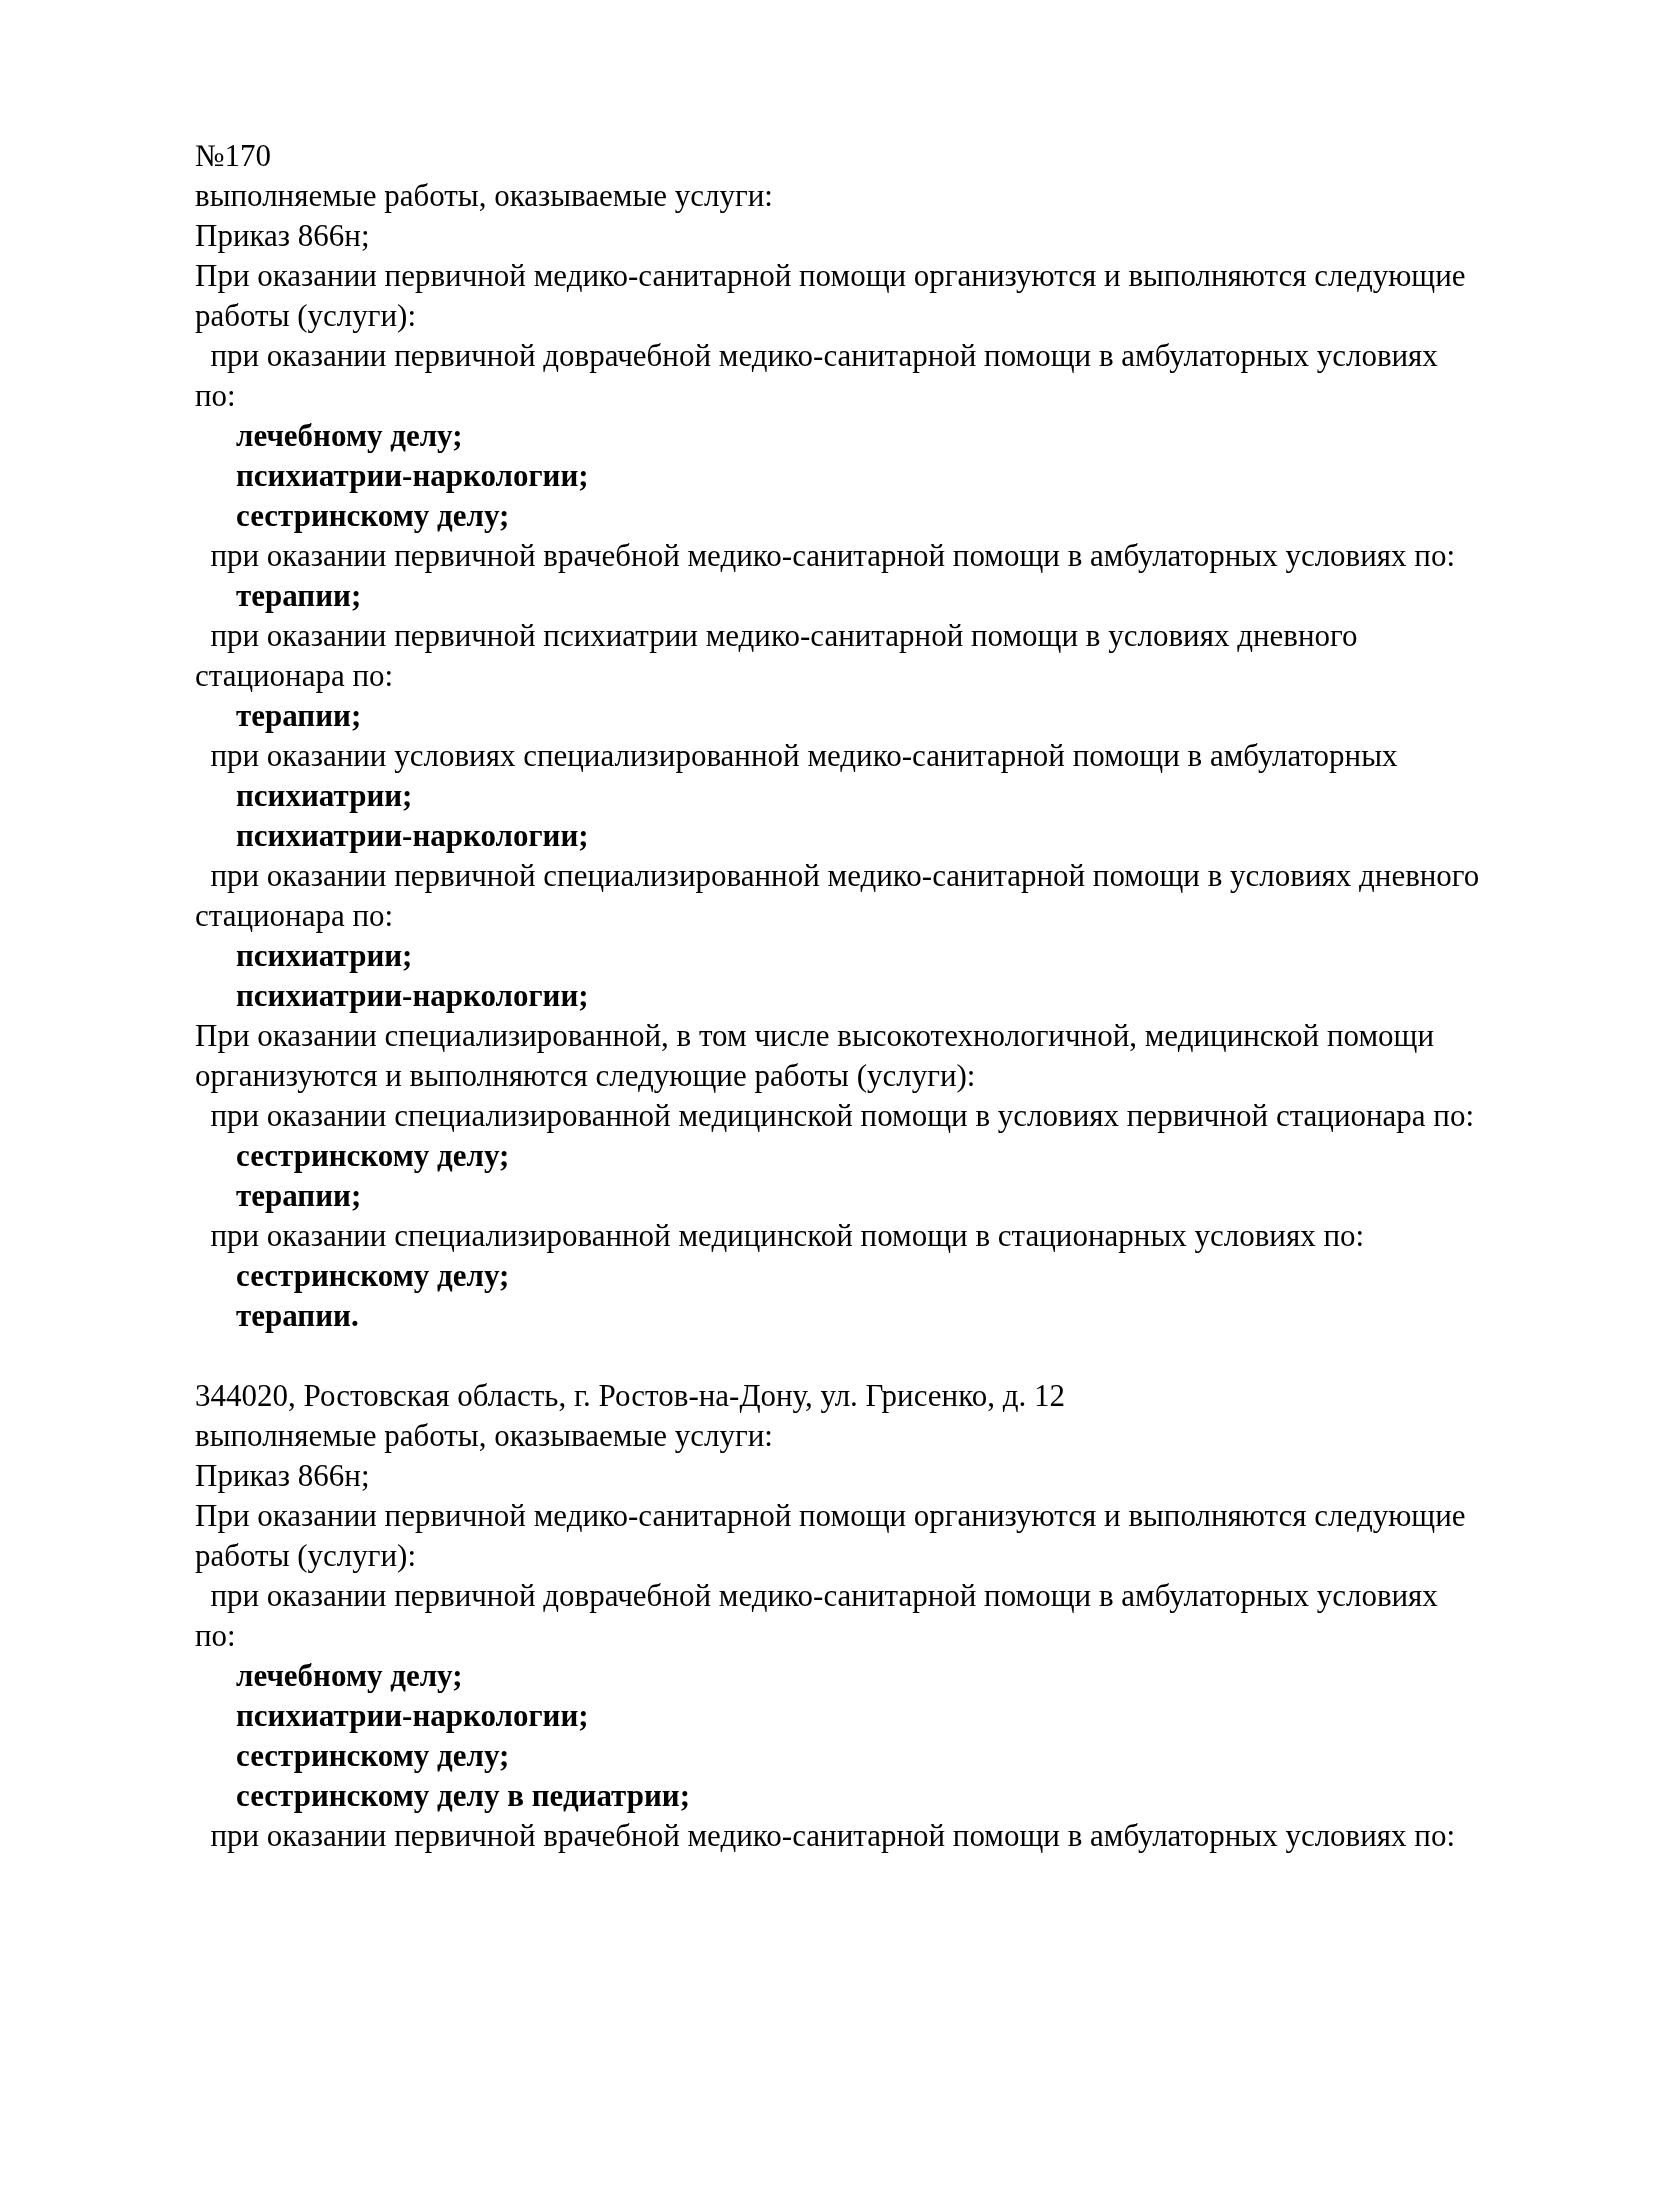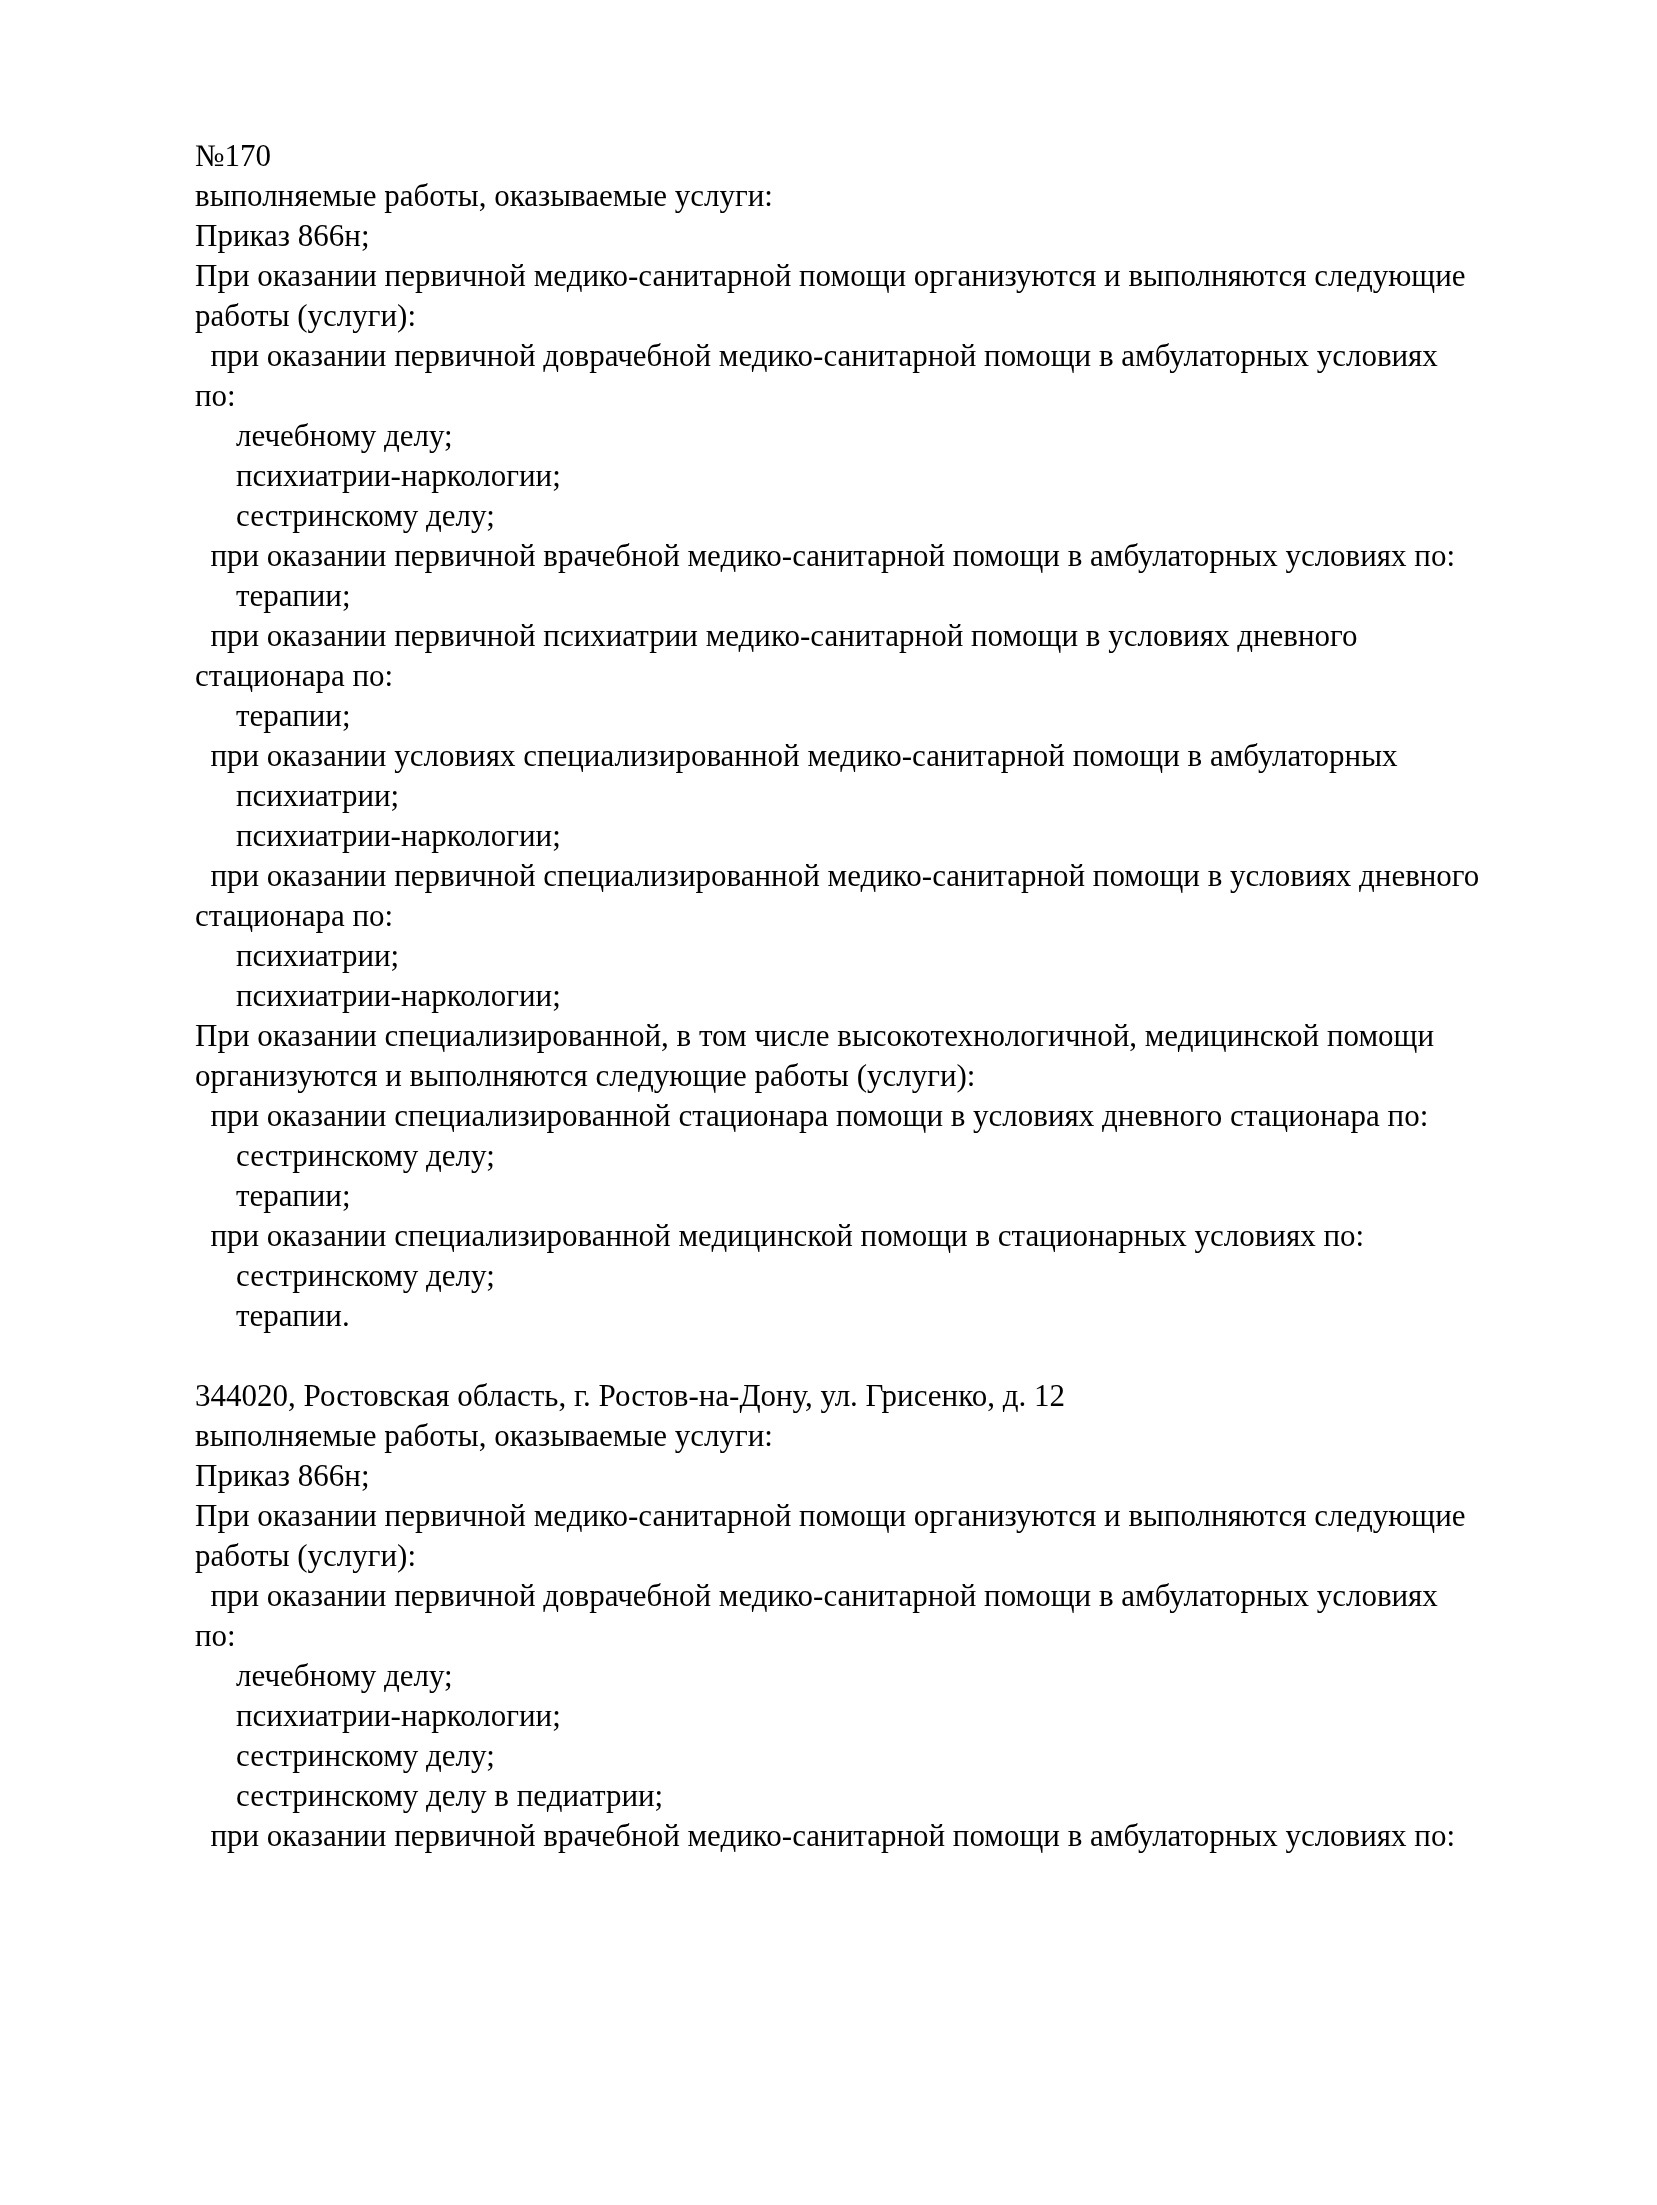--- a/index.html
+++ b/index.html
@@ -31,21 +31,21 @@
     font-size: 31px;
     line-height: 40px;
     letter-spacing: 0px;
   }
   .line {
     min-height: 40px;
     white-space: pre;
   }
   .indent-0 { padding-left: 0; }
   .indent-1 { padding-left: 15.4px; }
-  .indent-2 { padding-left: 41px; }
+  .indent-2 { padding-left: 41px; font-weight: bold; }
 </style>
 </head>
 <body>
 
 <main class="page">
   <section class="doc-lines">
       <div class="line indent-0">№170</div>
       <div class="line indent-0">выполняемые работы, оказываемые услуги:</div>
       <div class="line indent-0">Приказ 866н;</div>
       <div class="line indent-0">При оказании первичной медико-санитарной помощи организуются и выполняются следующие</div>
@@ -62,21 +62,21 @@
       <div class="line indent-2">терапии;</div>
       <div class="line indent-1">при оказании условиях специализированной медико-санитарной помощи в амбулаторных</div>
       <div class="line indent-2">психиатрии;</div>
       <div class="line indent-2">психиатрии-наркологии;</div>
       <div class="line indent-1">при оказании первичной специализированной медико-санитарной помощи в условиях дневного</div>
       <div class="line indent-0">стационара по:</div>
       <div class="line indent-2">психиатрии;</div>
       <div class="line indent-2">психиатрии-наркологии;</div>
       <div class="line indent-0">При оказании специализированной, в том числе высокотехнологичной, медицинской помощи</div>
       <div class="line indent-0">организуются и выполняются следующие работы (услуги):</div>
-      <div class="line indent-1">при оказании специализированной стационара помощи в условиях дневного стационара по:</div>
+      <div class="line indent-1">при оказании специализированной медицинской помощи в условиях первичной стационара по:</div>
       <div class="line indent-2">сестринскому делу;</div>
       <div class="line indent-2">терапии;</div>
       <div class="line indent-1">при оказании специализированной медицинской помощи в стационарных условиях по:</div>
       <div class="line indent-2">сестринскому делу;</div>
       <div class="line indent-2">терапии.</div>
       <div class="line indent-0"></div>
       <div class="line indent-0">344020, Ростовская область, г. Ростов-на-Дону, ул. Грисенко, д. 12</div>
       <div class="line indent-0">выполняемые работы, оказываемые услуги:</div>
       <div class="line indent-0">Приказ 866н;</div>
       <div class="line indent-0">При оказании первичной медико-санитарной помощи организуются и выполняются следующие</div>

